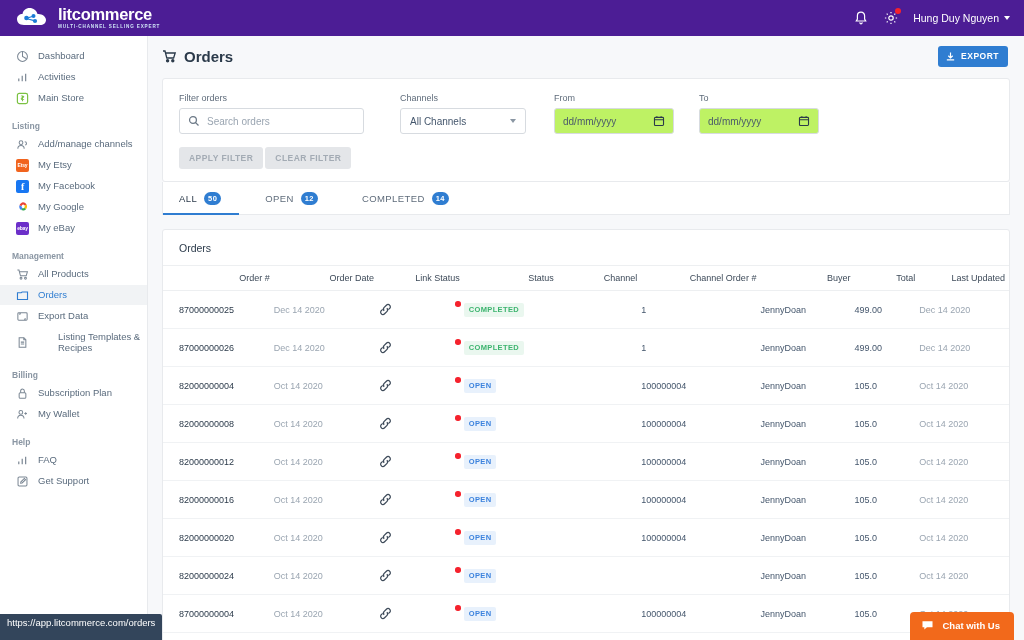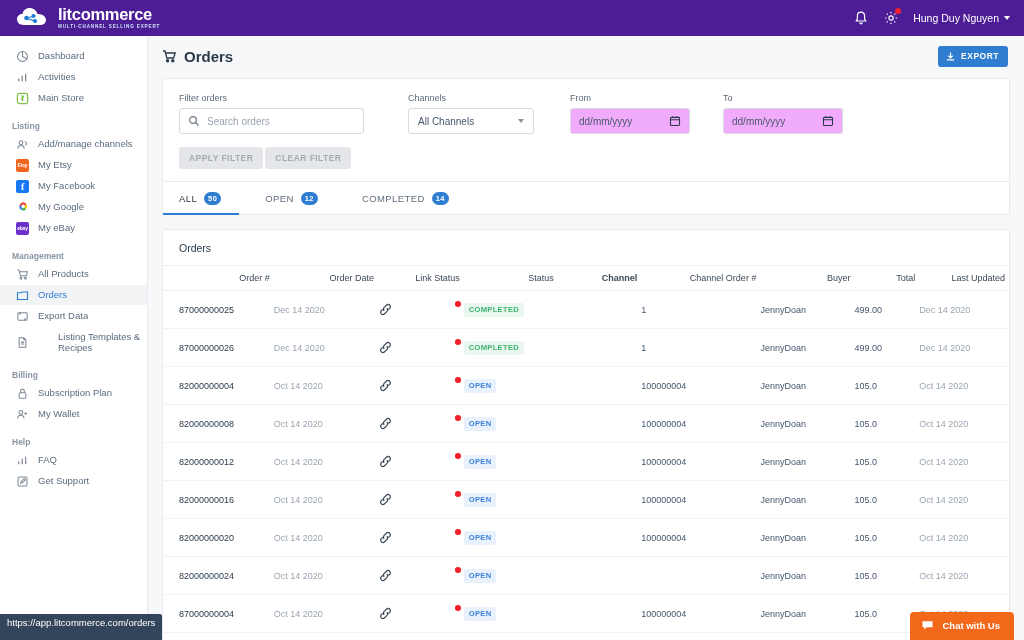--- a/index.html
+++ b/index.html
@@ -128,21 +128,21 @@
   }
   .export-btn svg { display: block; }
 
   .card {
     background: #ffffff; border: 1px solid #e8eaed;
     border-radius: 3px; margin: 6px 14px 0 14px;
   }
 
   
   .filter-card { padding: 14px 16px 12px 16px; }
-  .filter-row { display: flex; align-items: flex-end; gap: 12px; }
+  .filter-row { display: flex; align-items: flex-end; gap: 4px; }
   .fld { display: flex; flex-direction: column; }
   .fld-label { font-size: 9px; color: #5f6c7b; margin-bottom: 5px; }
   .search-box {
     width: 185px; height: 26px; border: 1px solid #d7dbe0;
     border-radius: 3px; display: flex; align-items: center;
     gap: 7px; padding: 0 8px; background: #fff;
   }
   .search-box svg { display: block; flex: none; }
   .search-box input {
     border: none; outline: none; font-size: 10px;
@@ -160,21 +160,21 @@
     margin-left: auto;
     width: 0; height: 0;
     border-left: 3.5px solid transparent;
     border-right: 3.5px solid transparent;
     border-top: 4px solid #8a96a3;
   }
   .date-box {
     width: 120px; height: 26px; border: 1px solid #d7dbe0;
     border-radius: 3px; display: flex; align-items: center;
     padding: 0 8px; font-size: 10px; color: #4b5a6a;
-    background: #f0abfc; cursor: pointer;
+    background: #bef264; cursor: pointer;
   }
   .date-box .cal { margin-left: auto; }
   .date-box svg { display: block; }
   .gap-ch { margin-left: 32px; }
   .gap-from { margin-left: 24px; }
   .gap-to { margin-left: 21px; }
 
   .filter-btns { display: flex; gap: 2px; margin-top: 13px; }
   .flt-btn {
     background: #e4e6e9; color: #a3abb4;
@@ -226,21 +226,21 @@
   }
   tbody td {
     font-size: 9px; padding: 11px 4px 11px 0;
     border-bottom: 1px solid #f0f2f4;
     color: #44566c; vertical-align: middle;
   }
   th.c-order, td.c-order { padding-left: 16px; width: 106px; }
   th.c-date, td.c-date { width: 100px; }
   th.c-link, td.c-link { width: 82px; }
   th.c-status, td.c-status { width: 90px; }
-  th.c-channel, td.c-channel { width: 80px; font-weight: bold; }
+  th.c-channel, td.c-channel { width: 80px; }
   th.c-cho, td.c-cho { width: 114px; }
   th.c-buyer, td.c-buyer { width: 90px; }
   th.c-total, td.c-total { width: 62px; }
   th.c-upd, td.c-upd { width: 86px; }
   td.c-order { color: #2b3a4a; }
   td.c-date, td.c-upd { color: #9aa5b1; }
   .link-ico { position: relative; width: 15px; height: 15px; }
   .link-ico svg { display: block; }
   .link-dot {
     position: absolute; top: -1px; right: -1px;

